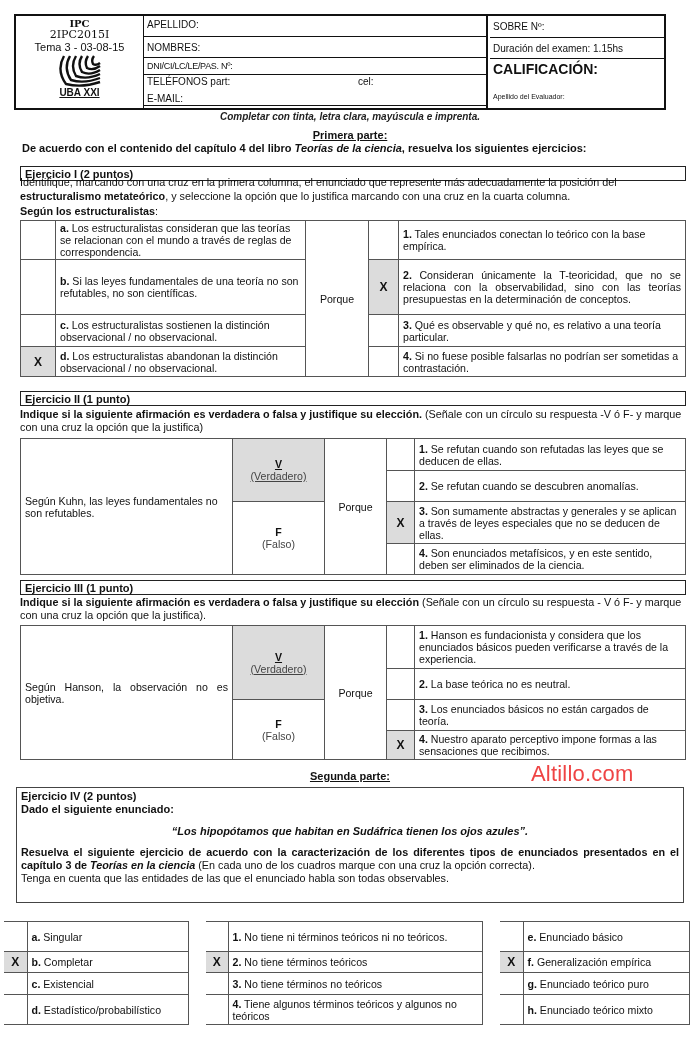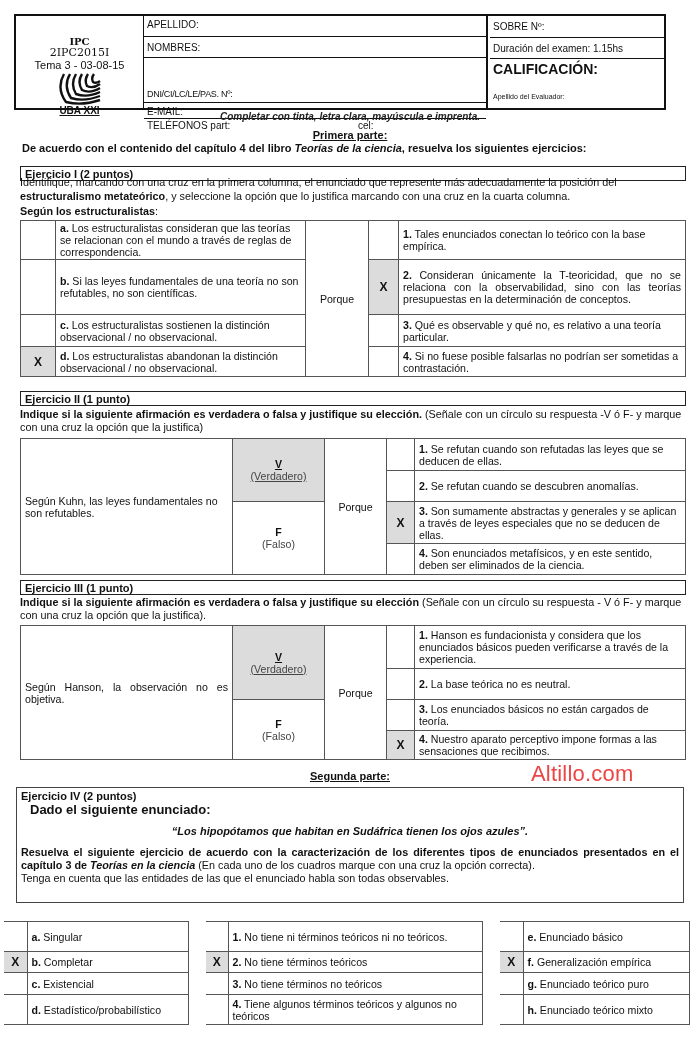--- a/index.html
+++ b/index.html
@@ -13,44 +13,44 @@
   b { font-weight: bold; }
   .bold { font-weight: bold; }
   .center { text-align: center; }
   .ej-title { border: 1px solid #222; padding: 1px 4px; font-weight: bold; font-size: 11px; }
 </style>
 </head>
 <body>
 
 <div class="abs" style="left:14px; top:14px; width:652px; height:96px; border:2px solid #111;">
   <div class="abs" style="left:0; top:0; width:128px; height:92px; border-right:1px solid #111; text-align:center;">
-    <div style="font-family:'DejaVu Serif',serif; font-weight:bold; font-size:10px; line-height:11px; margin-top:20px;">IPC</div>
+    <div style="font-family:'DejaVu Serif',serif; font-weight:bold; font-size:10px; line-height:11px; margin-top:2px;">IPC</div>
     <div style="font-family:'DejaVu Serif',serif; font-size:11px; line-height:12px;">2IPC2015I</div>
     <div style="font-size:11px; line-height:12px;">Tema 3 - 03-08-15</div>
     <svg width="56" height="34" viewBox="0 0 56 34" style="display:block; margin:1px auto 0;">
       <g fill="none" stroke="#111" stroke-width="2.4">
         <path d="M12 2 Q4 16 14 30 Q30 34 48 28"></path>
         <path d="M18 2 Q11 14 19 26 Q32 30 48 24"></path>
         <path d="M24 2 Q18 12 24 22 Q35 26 48 20"></path>
         <path d="M30 2 Q25 10 30 18 Q38 22 48 16"></path>
         <path d="M36 2 Q32 8 35 14 Q41 17 48 12"></path>
         <path d="M42 2 Q39 6 41 10 Q44 12 48 9"></path>
       </g>
     </svg>
     <div style="font-weight:bold; font-size:10px; line-height:10px; text-decoration:underline;">UBA XXI</div>
   </div>
   <div class="abs" style="left:128px; top:0; width:344px; height:92px; border-right:2px solid #111;">
     <div style="height:21px; border-bottom:1px solid #111; padding:3px 3px 0; font-size:10px;">APELLIDO:</div>
     <div style="height:21px; border-bottom:1px solid #111; padding:5px 3px 0; font-size:10px;">NOMBRES:</div>
-    <div style="height:17px; border-bottom:1px solid #111; padding:3px 3px 0; font-size:9px; letter-spacing:-0.3px;margin-top:28px;">DNI/CI/LC/LE/PAS. Nº:</div>
-    <div style="height:16px; border-bottom:1px solid #111; padding:3px 3px 0; font-size:10px;">E-MAIL:</div>
+    <div style="height:17px; border-bottom:1px solid #111; padding:3px 3px 0; font-size:9px; letter-spacing:-0.3px;">DNI/CI/LC/LE/PAS. Nº:</div>
     <div style="height:15px; padding:1px 3px 0; font-size:10px; position:relative;">
       <span>TELÉFONOS part:</span>
       <span style="position:absolute; left:214px;">cel:</span>
     </div>
+    <div style="height:16px; border-bottom:1px solid #111; padding:3px 3px 0; font-size:10px;">E-MAIL:</div>
   </div>
   <div class="abs" style="left:474px; top:0; width:174px; height:116px;">
     <div style="height:22px; border-bottom:1px solid #111; padding:5px 3px 0; font-size:10px;">SOBRE Nº:</div>
     <div style="height:21px; border-bottom:1px solid #111; padding:5px 3px 0; font-size:10px;">Duración del examen: 1.15hs</div>
     <div style="height:33px; padding:2px 3px 0; font-size:14px;font-weight:bold;">CALIFICACIÓN:</div>
     <div style="height:14px; padding:1px 3px 0; font-size:7px;">Apellido del Evaluador:</div>
   </div>
 </div>
 <div class="abs" style="left:0; top:111px; width:700px; text-align:center; font-size:10px; font-weight:bold; font-style:italic; color:#222;">Completar con tinta, letra clara, mayúscula e imprenta.</div>
 
@@ -164,21 +164,21 @@
     <td><b>4.</b><span> Nuestro aparato perceptivo impone formas a las sensaciones que recibimos.</span></td>
   </tr>
 </tbody>
   </table>
 
 <div class="abs bold center" style="left:0; top:770px; width:700px; font-size:11px; text-decoration:underline;">Segunda parte:</div>
 <div class="abs" style="left:531px; top:761px; font-size:22px; color:#ef4444; letter-spacing:0.2px;">Altillo.com</div>
 
 <div class="abs" style="left:16px; top:787px; width:668px; height:116px; border:1px solid #444; padding:2px 4px;">
   <div class="bold" style="font-size:11px; line-height:13px;">Ejercicio IV (2 puntos)</div>
-  <div class="bold" style="font-size:13px; line-height:13px;margin-left:9px;">Dado el siguiente enunciado:</div>
+  <div class="bold" style="font-size:11px; line-height:13px;">Dado el siguiente enunciado:</div>
   <div class="bold center" style="font-size:11px; font-style:italic; margin-top:9px; line-height:13px;">“Los hipopótamos que habitan en Sudáfrica tienen los ojos azules”.</div>
   <div style="font-size:10.8px; line-height:13px; margin-top:8px; text-align:justify;">
     <b>Resuelva el siguiente ejercicio de acuerdo con la caracterización de los diferentes tipos de enunciados presentados en el capítulo 3 de </b><b><i>Teorías en la ciencia</i></b><span> (En cada uno de los cuadros marque con una cruz la opción correcta).</span>
   </div>
   <div style="font-size:10.8px; line-height:13px;">Tenga en cuenta que las entidades de las que el enunciado habla son todas observables.</div>
 </div>
 
 <table class="abs" style="left:4px; top:921px; width:185px;">
   <tbody>
       <tr style="height:30px;">

